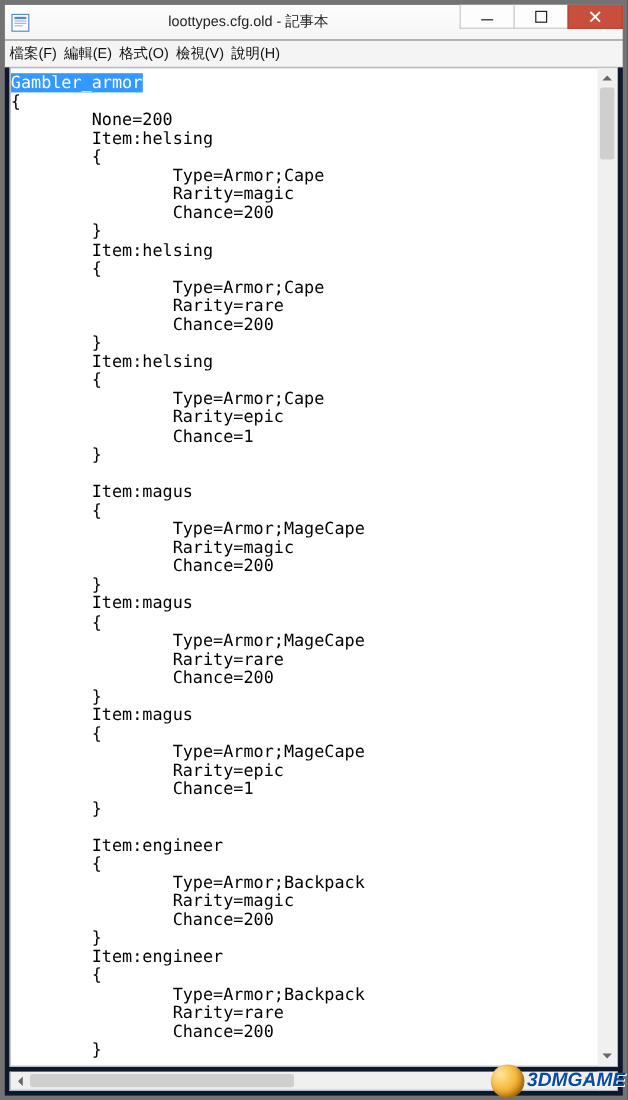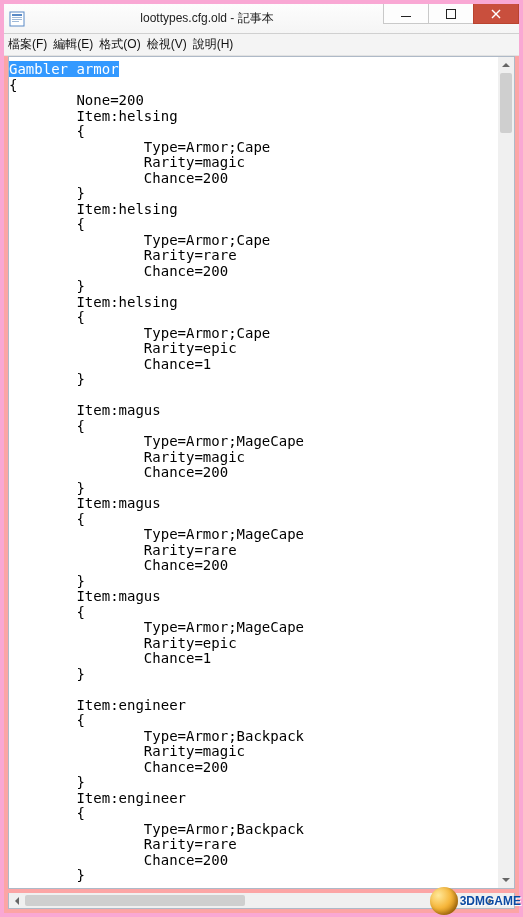--- a/index.html
+++ b/index.html
@@ -1,21 +1,21 @@
 <!DOCTYPE html>
 <html><head>
 <meta charset="utf-8">
 <style>
 * { box-sizing: border-box; margin: 0; padding: 0; }
 html, body { width: 523px; height: 917px; overflow: hidden; font-family: "Microsoft JhengHei", "微軟正黑體", sans-serif; background: #000; }
 
 .wrap { width: 523px; height: 917px; position: relative; background: #fff; }
 
 
-.outer { position: absolute; inset: 0; border: 4px solid #f9a8d4; background: #fca5a5; }
+.outer { position: absolute; inset: 0; border: 4px solid #737373; background: #0f172a; }
 
 
 .titlebar {
   height: 30px;
   background: linear-gradient(#fdfdfd,#f5f5f5);
   border-bottom: 1px solid #d0d0d0;
   display: flex;
   align-items: stretch;
   position: relative;
 }
@@ -108,21 +108,22 @@
 .hscroll .arrow svg{width:10px;height:10px;fill:#666;}
 .hscroll .track{flex:1;position:relative;}
 .hscroll .thumb{position:absolute;top:2px;bottom:2px;left:0;width:220px;background:#cfcfcf;border-radius:2px;}
 .hscroll .corner{width:16px;background:#f0f0f0;}
 
 
 .watermark{
   position:absolute;
   right:2px; bottom:2px;
   display:flex; align-items:center;
-  font-size:12px; font-weight:bold;
+  font-size:16px; font-weight:bold;
+  font-style:italic;
   color:#0b4aa2;
   text-shadow:1px 1px 0 #fff;
   z-index:20;
 }
 .watermark .ball{
   width:28px;height:28px;border-radius:50%;
   background:radial-gradient(circle at 30% 30%, #ffe89a, #f6b73c 45%, #b86e00 90%);
   margin-right:2px;
   box-shadow:inset -2px -2px 4px rgba(0,0,0,0.25);
 }

